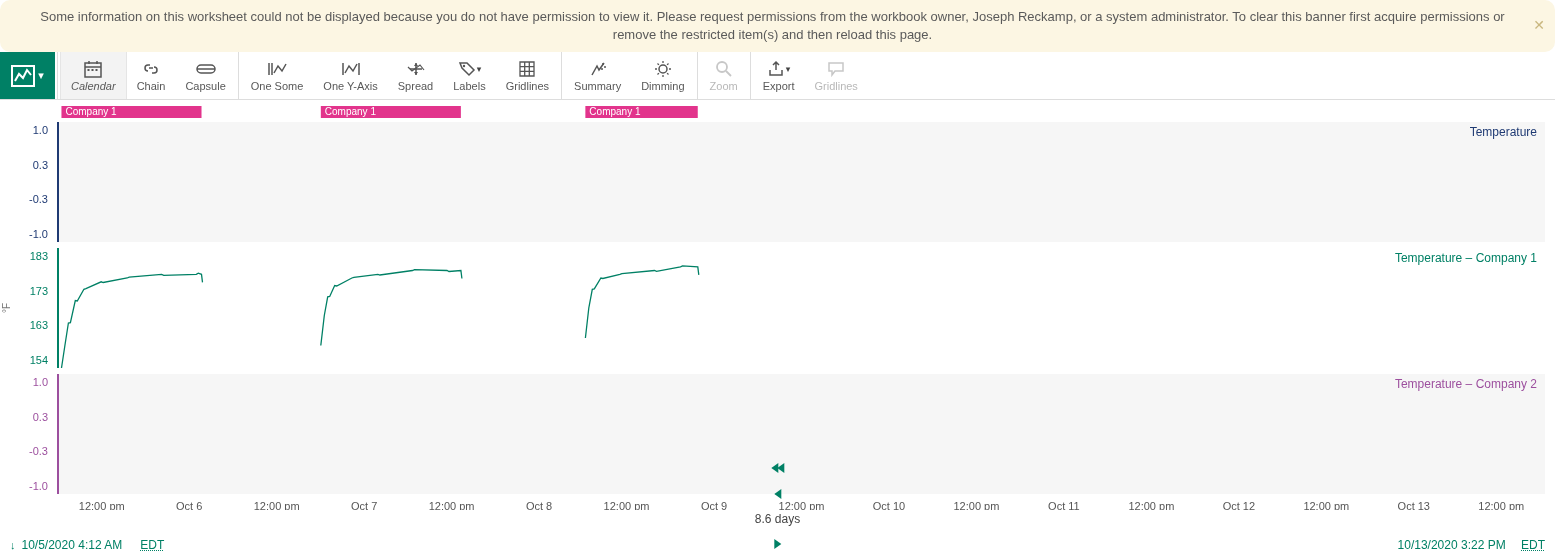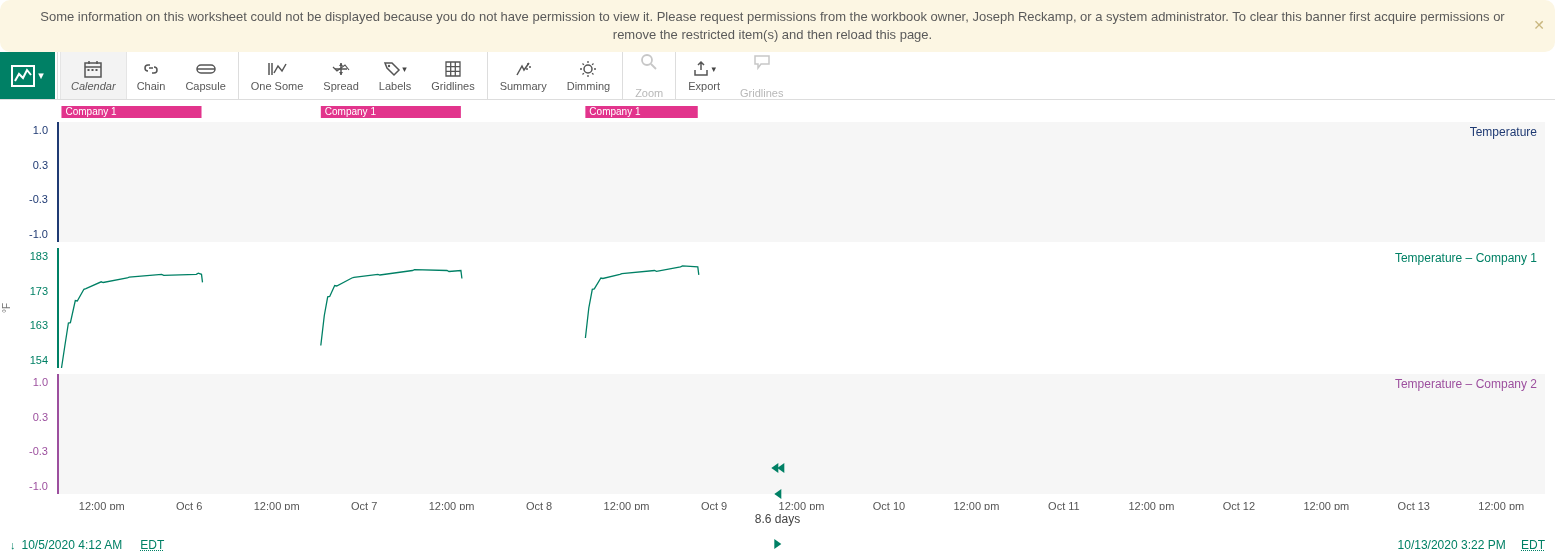--- a/index.html
+++ b/index.html
@@ -25,21 +25,21 @@
 
   
   .toolbar{display:flex;align-items:stretch;border-bottom:1px solid var(--toolbar-border);height:48px;}
   .mode-btn{display:flex;align-items:center;justify-content:center;background:var(--green);color:#fff;width:55px;font-size:24px;}
   .mode-btn svg{fill:#fff;}
   .mode-btn .caret{font-size:11px;margin-left:3px;}
   .tb-sep{border-left:1px solid var(--toolbar-border);height:100%;margin:0 2px;}
   .tb-btn{display:flex;flex-direction:column;align-items:center;justify-content:center;padding:0 10px;color:var(--toolbar-gray);cursor:pointer;font-size:11px;gap:1px;min-width:44px;}
   .tb-btn .ic{height:20px;display:flex;align-items:center;justify-content:center;font-size:17px;color:#444;}
   .tb-btn.active{background:#f3f3f3;border:1px solid #e5e5e5;border-top:none;border-bottom:none;font-style:italic;}
-  .tb-btn.disabled{color:#b8b8b8;cursor:default;justify-content:space-between;}
+  .tb-btn.disabled{color:#b8b8b8;cursor:default;}
   .tb-btn.disabled .ic{color:#c7c7c7;}
   .tb-btn .lbl{white-space:nowrap;}
 
   
   .chart-wrap{flex:1;position:relative;overflow:hidden;}
   .chart-svg{display:block;}
 
   
   .footer{display:flex;align-items:center;justify-content:space-between;height:24px;padding:0 10px;font-size:12px;color:var(--green);}
   .footer .left{display:flex;align-items:center;gap:6px;}
@@ -111,20 +111,29 @@
   <div class="tb-btn">
     <span class="ic">
       <svg width="22" height="16" viewBox="0 0 22 16">
           <path d="M3 2 L3 14 M6 2 L6 14" stroke="#555" stroke-width="1.5"></path>
           <polyline points="8,12 12,5 16,10 20,3" fill="none" stroke="#555" stroke-width="1.5"></polyline>
         </svg>
     </span>
     <span class="lbl">One Some</span>
   </div>
 
+  <div class="tb-btn">
+    <span class="ic">
+      <svg width="22" height="16" viewBox="0 0 22 16">
+          <path d="M3 2 L3 14 M19 2 L19 14" stroke="#555" stroke-width="1.5"></path>
+          <polyline points="5,12 9,5 13,10 17,3" fill="none" stroke="#555" stroke-width="1.5"></polyline>
+        </svg>
+    </span>
+    <span class="lbl">One Y-Axis</span>
+  </div>
 
   <div class="tb-btn">
     <span class="ic">
       <svg width="20" height="16" viewBox="0 0 20 16">
           <path d="M10 2 L10 14 M4 8 L16 8" stroke="#555" stroke-width="1.5"></path>
           <path d="M10 2 l-2 3 h4 z M10 14 l-2 -3 h4 z" fill="#555"></path>
           <polyline points="2,6 6,10 14,4 18,9" fill="none" stroke="#555" stroke-width="1.2"></polyline>
         </svg>
     </span>
     <span class="lbl">Spread</span>

